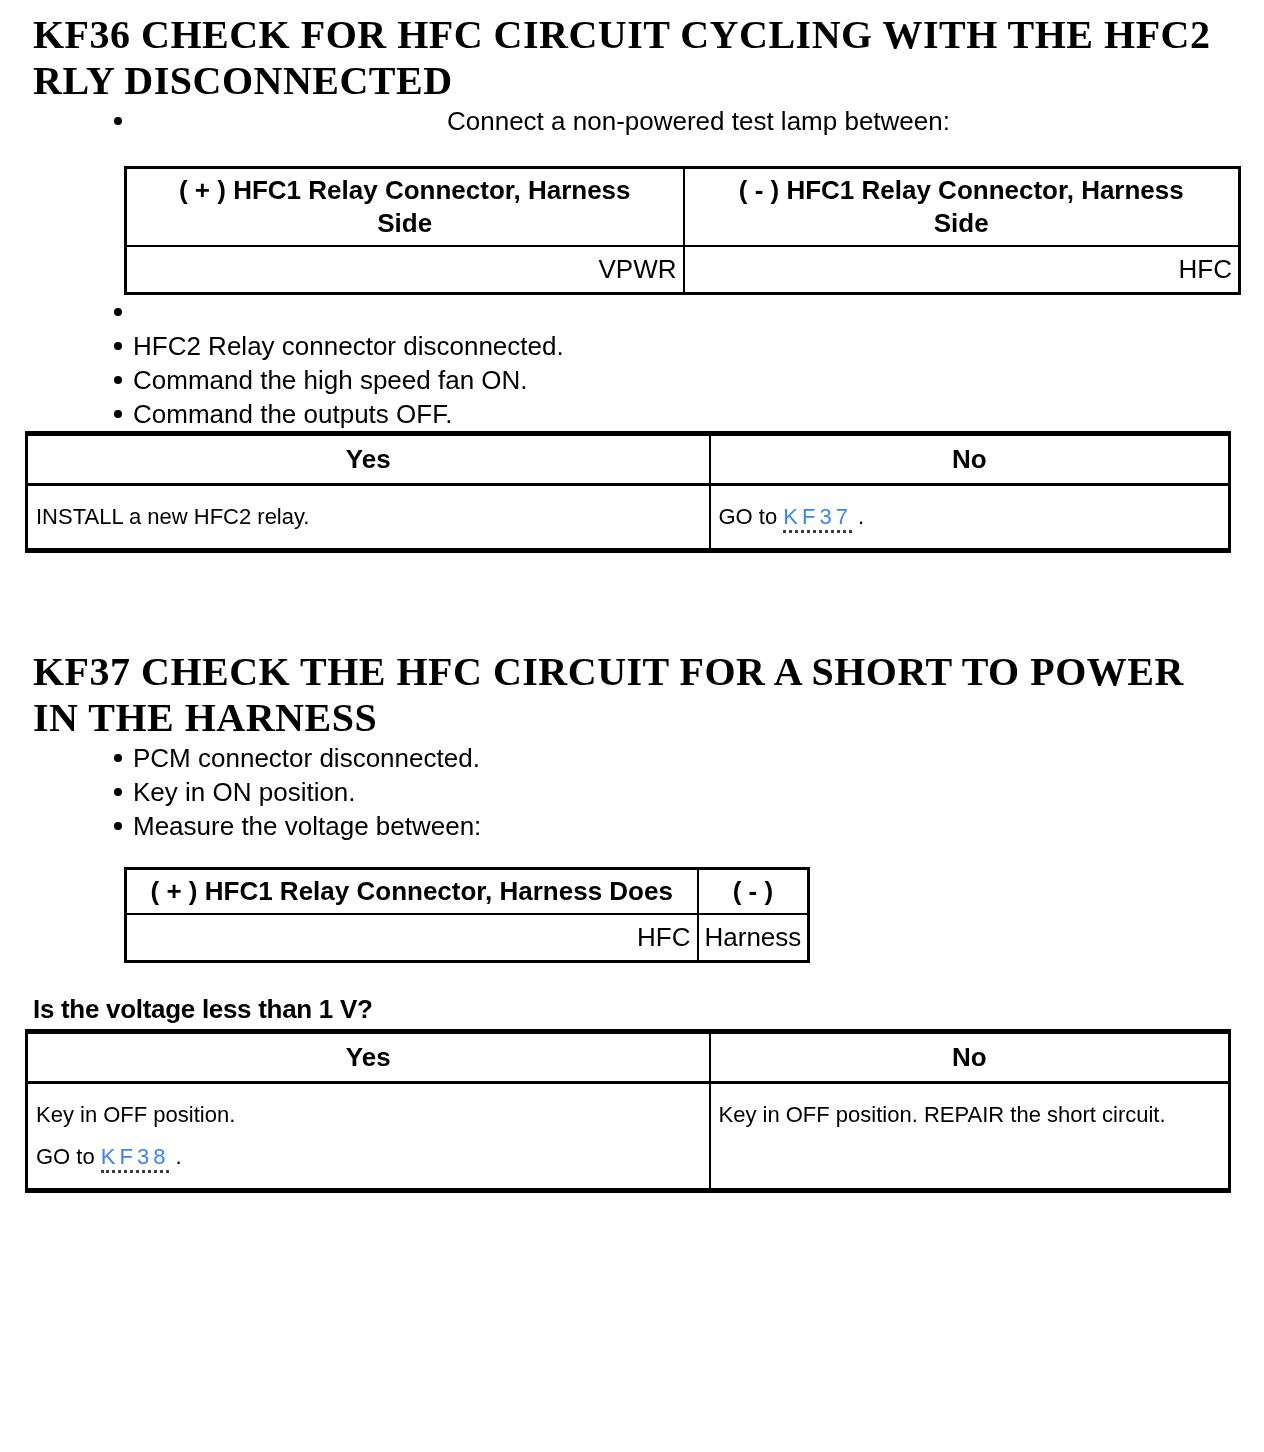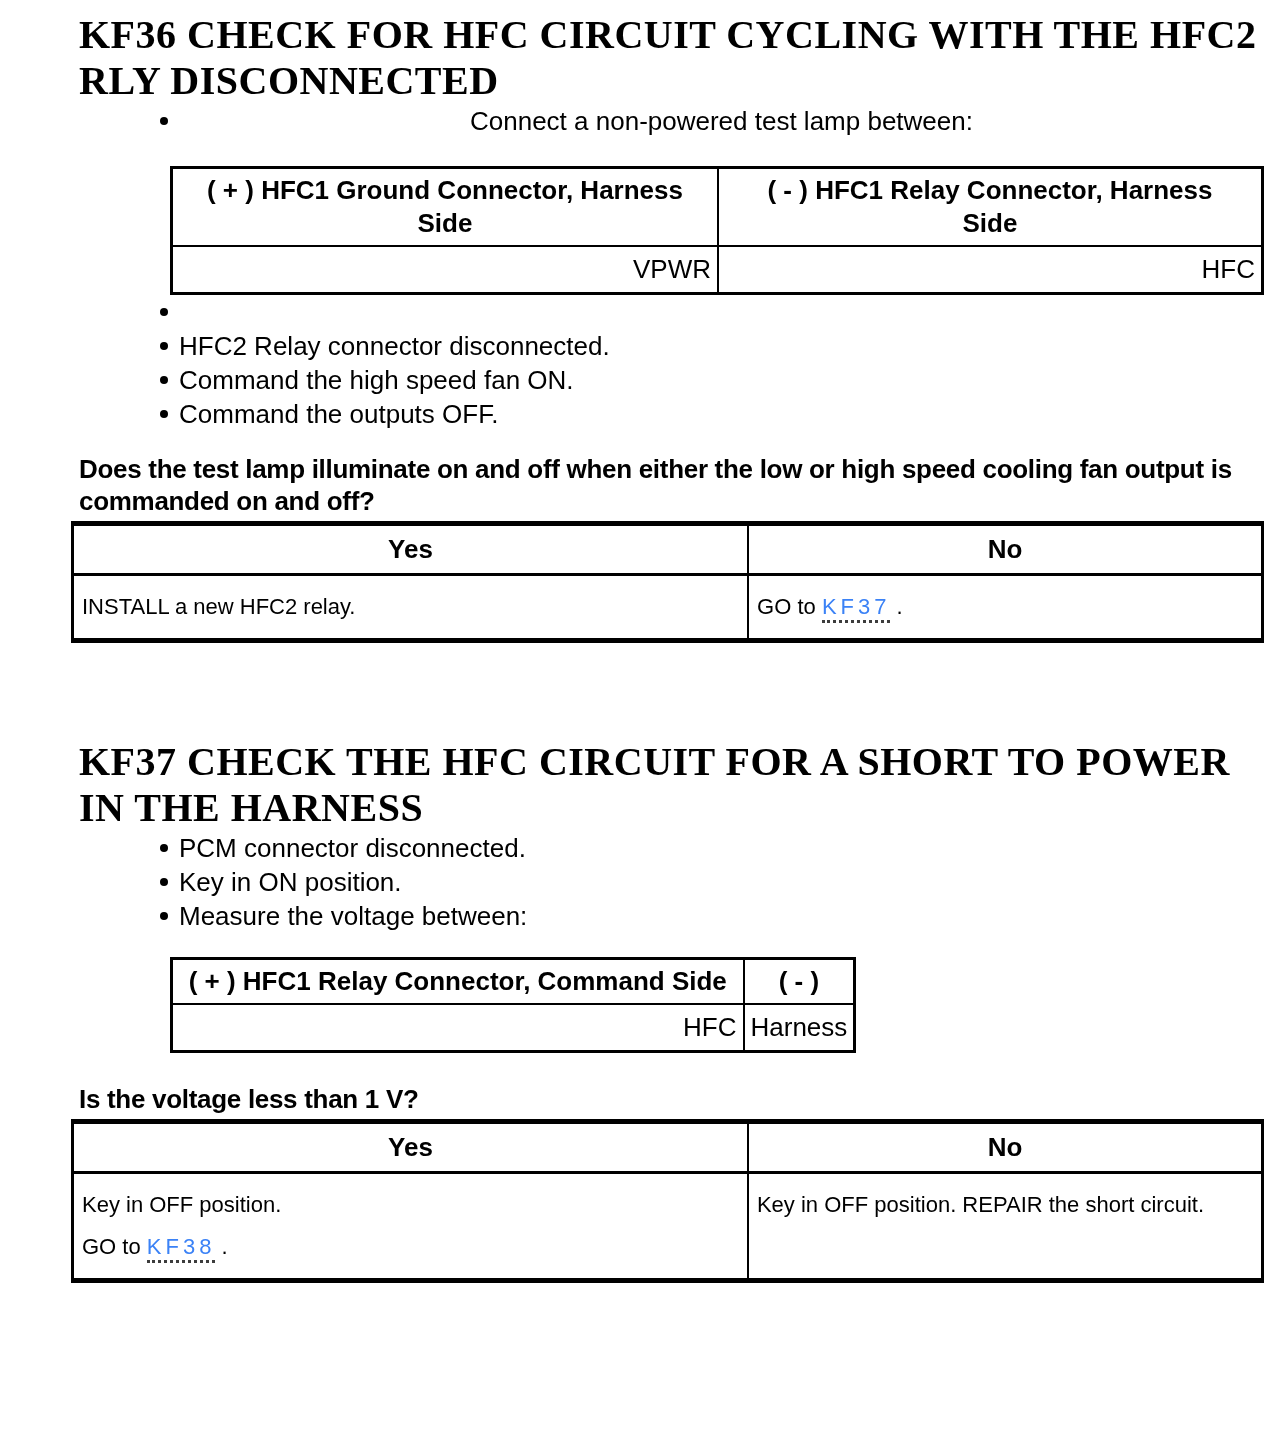--- a/index.html
+++ b/index.html
@@ -5,21 +5,21 @@
   * { box-sizing: border-box; }
   html, body {
     margin: 0; padding: 0;
     width: 1264px; height: 1452px;
     background: #ffffff;
     color: #000000;
     font-family: "Liberation Sans", "DejaVu Sans", sans-serif;
     font-size: 26px;
     overflow: hidden;
   }
-  .sheet { width: 1264px; height: 1452px; background: #fff; padding-left: 46px; }
+  .sheet { width: 1264px; height: 1452px; background: #fff; }
 
   
   .pin-title {
     font-family: "Liberation Serif", "DejaVu Serif", serif;
     font-weight: bold;
     font-size: 40px;
     line-height: 46px;
     margin: 0 0 0 33px;
     max-width: 1205px;
     letter-spacing: 0.5px;
@@ -138,21 +138,21 @@
     <div class="pin-title first">KF36 CHECK FOR HFC CIRCUIT CYCLING WITH THE HFC2 RLY DISCONNECTED</div>
 
     <ul class="bullets intro-list">
       <li>Connect a non-powered test lamp between:</li>
     </ul>
 
     <table class="spec lamp-table">
       <tbody>
           <tr>
         <th class="c1">
-          <span class="hdr-line">( + ) HFC1 Ground Connector, Harness</span>
+          <span class="hdr-line">( + ) HFC1 Relay Connector, Harness</span>
           <span class="hdr-line">Side</span>
         </th>
         <th class="c2">
           <span class="hdr-line">( - ) HFC1 Relay Connector, Harness</span>
           <span class="hdr-line">Side</span>
         </th>
       </tr>
       <tr>
         <td>VPWR</td>
         <td>HFC</td>
@@ -160,21 +160,20 @@
     </tbody>
       </table>
 
     <ul class="bullets steps-list">
       <li></li>
       <li>HFC2 Relay connector disconnected.</li>
       <li>Command the high speed fan ON.</li>
       <li>Command the outputs OFF.</li>
     </ul>
 
-    <div class="question">Does the test lamp illuminate on and off when either the low or high speed cooling fan output is commanded on and off?</div>
 
     <table class="decision">
       <tbody>
           <tr>
         <th class="cy">Yes</th>
         <th class="cn">No</th>
       </tr>
       <tr>
         <td>INSTALL a new HFC2 relay.</td>
         <td>
@@ -192,21 +191,21 @@
 
     <ul class="bullets kf37-list">
       <li>PCM connector disconnected.</li>
       <li>Key in ON position.</li>
       <li>Measure the voltage between:</li>
     </ul>
 
     <table class="spec volt-table">
       <tbody>
           <tr>
-        <th class="c1">( + ) HFC1 Relay Connector, Command Side</th>
+        <th class="c1">( + ) HFC1 Relay Connector, Harness Does</th>
         <th class="c2">( - )</th>
       </tr>
       <tr>
         <td>HFC</td>
         <td>Harness</td>
       </tr>
     </tbody>
       </table>
 
     <div class="question q2">Is the voltage less than 1 V?</div>

